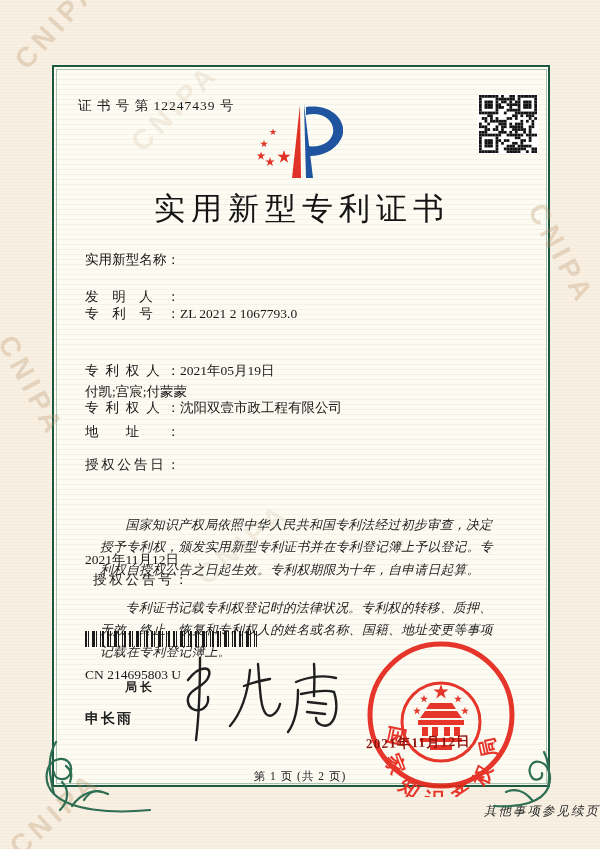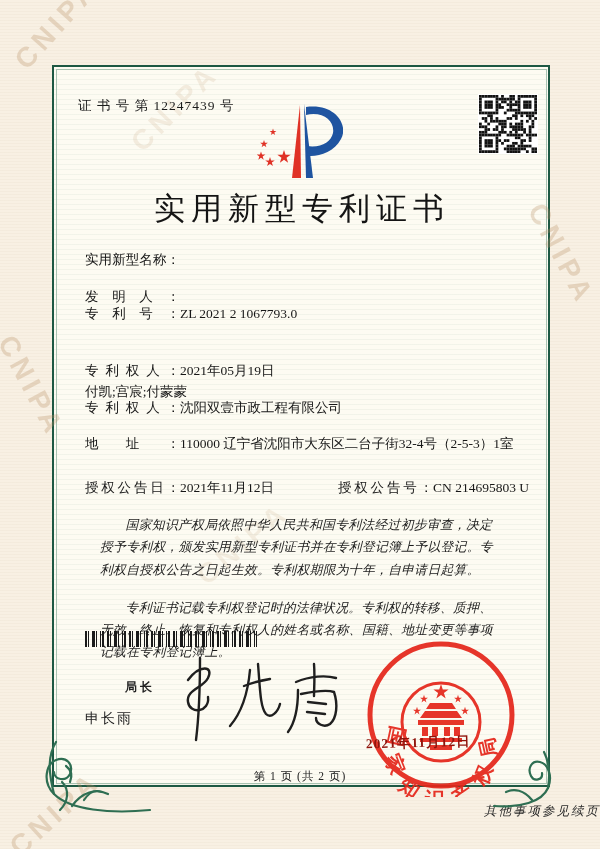--- a/index.html
+++ b/index.html
@@ -40,21 +40,21 @@
     position:absolute; left:85px; top:631px; width:172px; height:16px; z-index:4;
     background:repeating-linear-gradient(90deg,
       #1a1a1a 0 2px, transparent 2px 3px,
       #1a1a1a 3px 4px, transparent 4px 7px,
       #1a1a1a 7px 10px, transparent 10px 11px,
       #1a1a1a 11px 12px, transparent 12px 15px,
       #1a1a1a 15px 16px, transparent 16px 17px,
       #1a1a1a 17px 19px, transparent 19px 22px);
   }
   .signer-title{left:85px; top:679px; font-size:12px; letter-spacing:3px; font-weight:bold; color:#222;margin-left:40px;}
-  .signer-name{left:85px; top:710px; font-size:14px; letter-spacing:2px; font-weight:normal; color:#222;}
+  .signer-name{left:85px; top:710px; font-size:14px; letter-spacing:2px; font-weight:bold; color:#222;}
   .signature{left:158px; top:652px; z-index:4;}
   .seal{left:359px; top:633px; z-index:6;}
   .seal-date{
     position:absolute; left:366px; top:734px; z-index:7; white-space:nowrap;
     font-size:13.5px; font-weight:bold; letter-spacing:1px; color:#8f140c;
     transform:rotate(-1.5deg);
   }
   .page-info{left:0; right:0; top:769px; text-align:center; font-size:11.5px; letter-spacing:1px; color:#222; z-index:4;}
   .footer-note{left:0; right:0; top:803px; text-align:right; font-size:12.5px; font-style:italic; letter-spacing:2px; color:#2a2a2a; z-index:4;}
   .logo{left:257px; top:99px; z-index:4;}
@@ -360,25 +360,24 @@
     <span class="fvalue">ZL 2021 2 1067793.0</span>
   </div>
   <div class="frow" style="top:361px;">
     <span class="flabel">专利权人：</span>
     <span class="fvalue">2021年05月19日</span>
   </div>
   <div class="frow" style="top:398px;">
     <span class="flabel">专利权人：</span>
     <span class="fvalue">沈阳双壹市政工程有限公司</span>
   </div>
-  <div class="frow" style="top:434px;align-items:center;">
+  <div class="frow" style="top:422px;align-items:center;">
     <span class="flabel">地址：</span>
-    <span class="fvalue">110000 辽宁省沈阳市大东区二台子街32-4号（2-5-3）1室</span>
-  </div>
-  <div class="frow" style="top:478px;">
+  </div>
+  <div class="frow" style="top:455px;flex-direction:column;">
     <span class="flabel">授权公告日：</span>
     <span class="fvalue fvalue-fixed">2021年11月12日</span>
     <span class="flabel grant2">授权公告号：</span>
     <span class="fvalue">CN 214695803 U</span>
   </div>
 
   <div class="paras">
     <p>国家知识产权局依照中华人民共和国专利法经过初步审查，决定授予专利权，颁发实用新型专利证书并在专利登记簿上予以登记。专利权自授权公告之日起生效。专利权期限为十年，自申请日起算。</p>
     <p>专利证书记载专利权登记时的法律状况。专利权的转移、质押、无效、终止、恢复和专利权人的姓名或名称、国籍、地址变更等事项记载在专利登记簿上。</p>
   </div>

